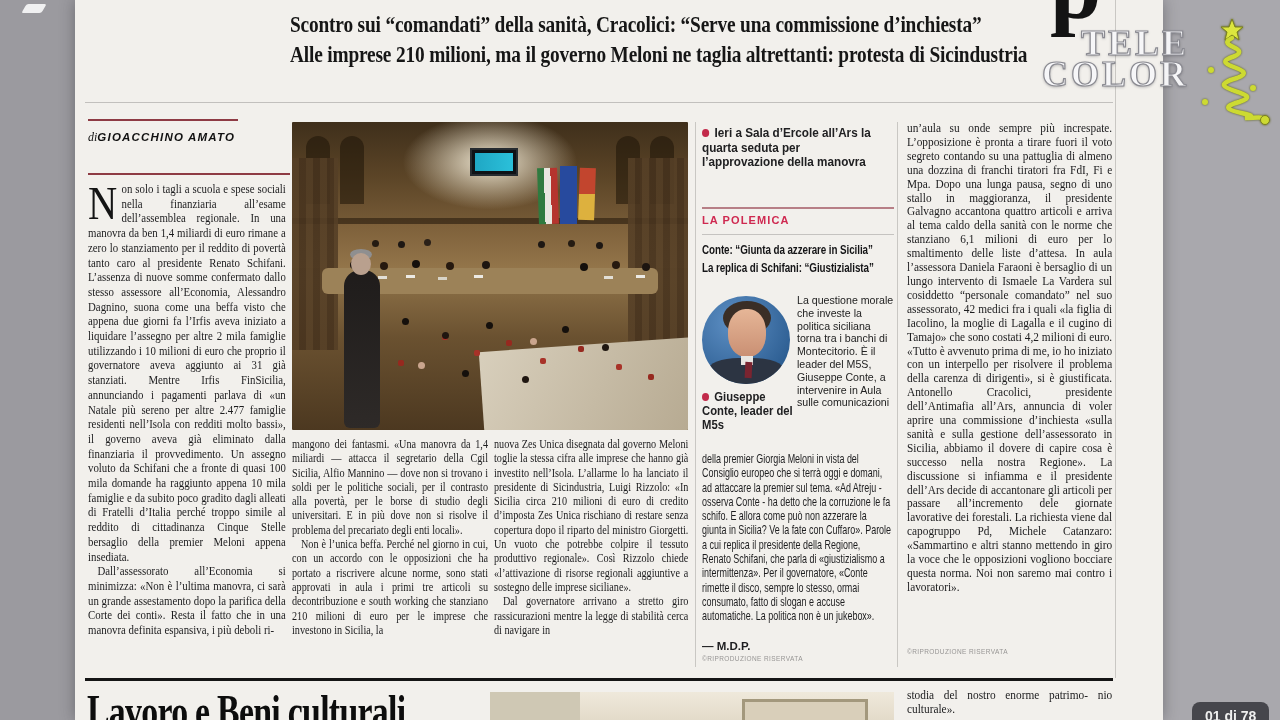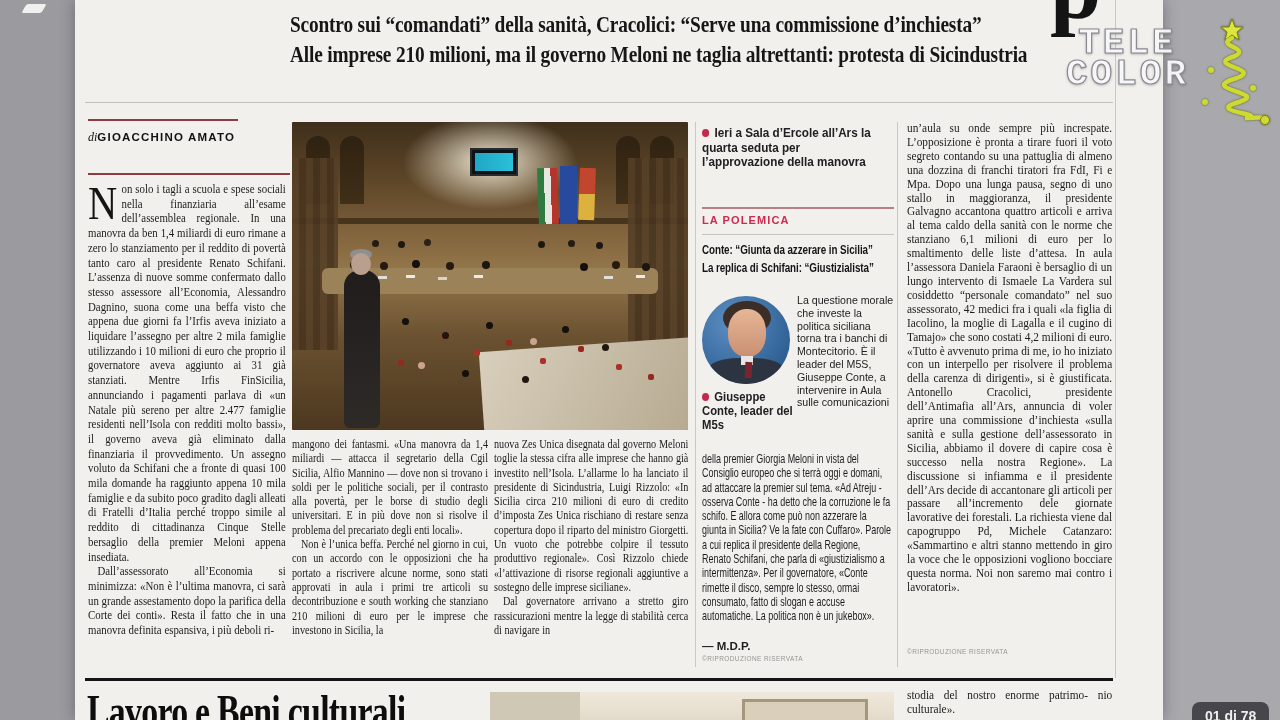--- a/index.html
+++ b/index.html
@@ -14,21 +14,21 @@
   .subhead{position:absolute;left:215px;width:1060px;white-space:nowrap;font-family:"Liberation Serif",serif;
            font-weight:600;font-size:22.5px;color:#161616;transform:scaleX(.86);transform-origin:0 0;letter-spacing:-.2px;}
   .s1{top:12px;} .s2{top:42px;}
   .rule-top{position:absolute;left:10px;top:102px;width:1028px;height:1px;background:#c2c0bd;}
 
   
   .byline-rule1{position:absolute;left:13px;top:119px;width:150px;height:2px;background:#8e3b44;}
   .byline-rule2{position:absolute;left:13px;top:173px;width:202px;height:2px;background:#8e3b44;}
   .byline{position:absolute;left:13px;top:130px;font-size:12px;color:#111;}
   .byline-prefix{font-style:italic;font-family:"Liberation Serif",serif;}
-  .byline-name{font-family:"Liberation Sans",sans-serif;font-weight:700;letter-spacing:1.2px;font-size:11.5px;}
+  .byline-name{font-family:"Liberation Sans",sans-serif;font-weight:700;letter-spacing:1.2px;font-size:11.5px;font-style:italic;}
 
   
   .col{position:absolute;transform-origin:0 0;color:#1b1b1d;text-align:justify;overflow:hidden;}
   .col p{margin:0;}
   .col p.indent{text-indent:11px;}
   .col1{left:13px;top:182px;width:230px;height:488px;font-size:12.6px;line-height:14.7px;transform:scaleX(.86);}
   .col2{left:217px;top:437px;width:242px;height:232px;font-size:12.6px;line-height:14.3px;transform:scaleX(.81);}
   .col3{left:419px;top:437px;width:240px;height:232px;font-size:12.6px;line-height:14.3px;transform:scaleX(.81);}
   .col5{left:832px;top:122px;width:228px;height:524px;font-size:12.6px;line-height:13.9px;transform:scaleX(.90);}
   .dropcap{float:left;font-size:47px;line-height:38px;padding:2px 5px 0 0;font-weight:500;color:#141414;}
@@ -120,21 +120,21 @@
      background:linear-gradient(180deg,#efe9db,#ded5c2);}
   .bp-frame{position:absolute;right:26px;top:7px;width:120px;height:40px;border:3px solid #a3987d;background:#d9cfba;}
   .bp-shade{position:absolute;left:0;top:0;width:90px;height:40px;background:#cfc8b4;}
   .bottom-right{position:absolute;left:832px;top:688px;width:228px;transform:scaleX(.9);transform-origin:0 0;
      font-size:12.6px;line-height:14.2px;text-align:justify;color:#1b1b1d;}
 
   
   .corner-bug{position:absolute;left:24px;top:4px;width:20px;height:9px;background:rgba(255,255,255,.85);
      transform:skewX(-30deg);border-radius:2px;}
   .tv-logo{position:absolute;left:1052px;top:20px;width:215px;height:95px;}
-  .logo-text{position:absolute;right:78px;top:8px;text-align:center;font-family:Liberation Mono, monospace;
+  .logo-text{position:absolute;right:78px;top:8px;text-align:right;font-family:Liberation Serif, serif;
      font-weight:700;font-size:36px;line-height:31px;letter-spacing:3px;color:rgba(250,250,252,.96);
      -webkit-text-stroke:1.2px #8a8a91;text-shadow:0 1px 3px rgba(50,50,58,.45);}
   .tree{position:absolute;right:-12px;top:-2px;filter:drop-shadow(0 0 1px #5a5f14);}
   .page-counter{position:absolute;left:1192px;top:702px;background:#46464c;border-radius:8px;
      padding:6px 13px;font-family:"Liberation Sans",sans-serif;font-weight:700;font-size:14px;color:#efefef;}
 </style>
 </head>
 <body>
 
 <div class="stage">

